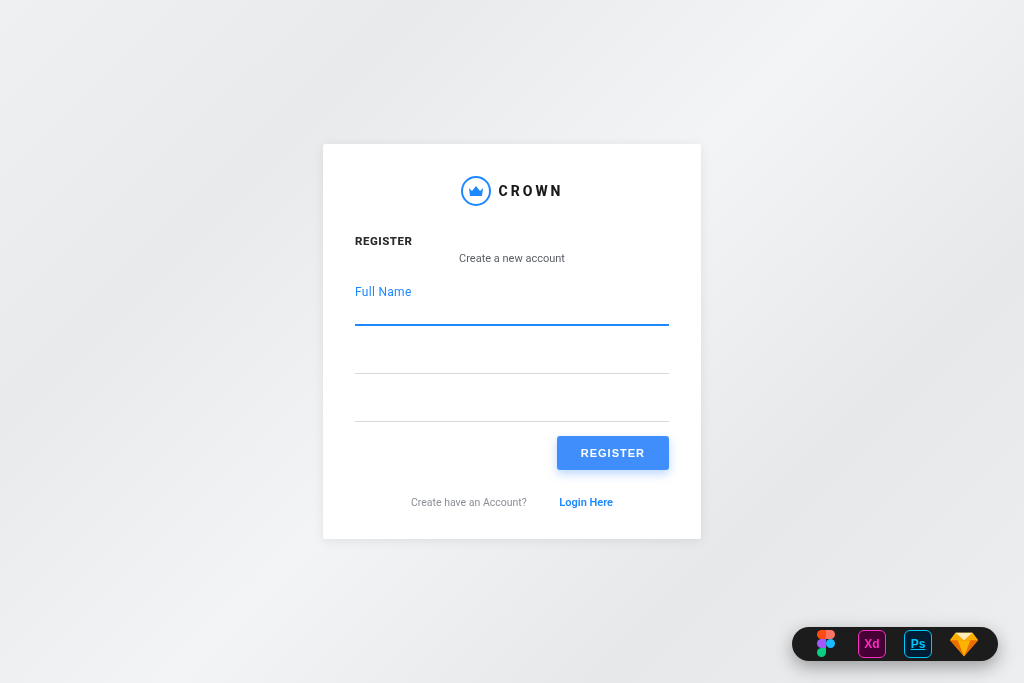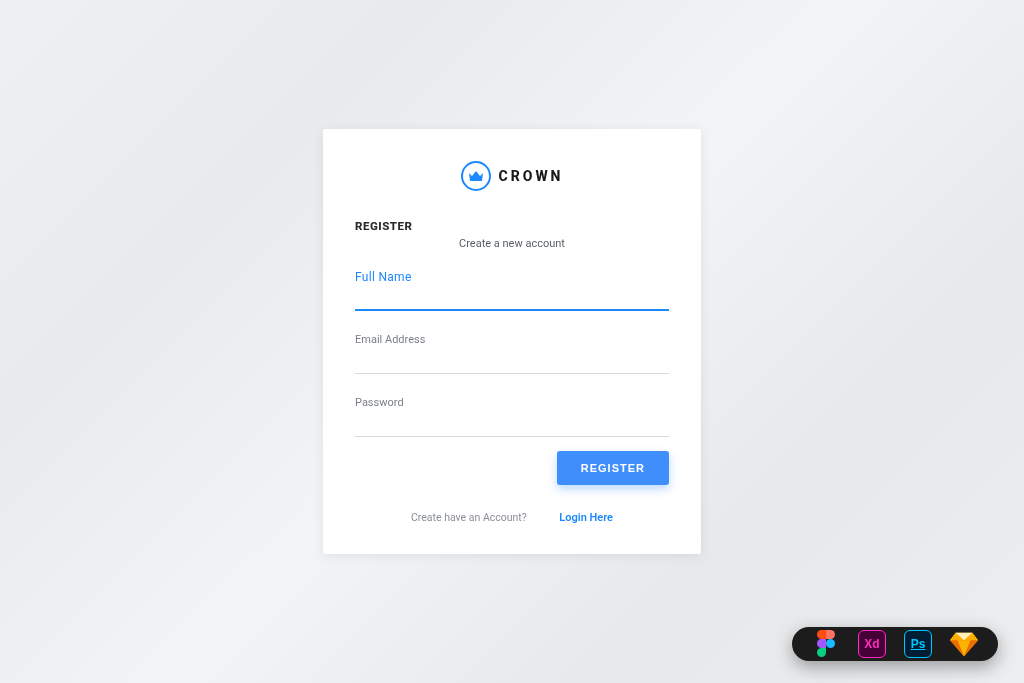--- a/index.html
+++ b/index.html
@@ -211,26 +211,24 @@
 
   <div class="heading">REGISTER</div>
   <div class="subheading">Create a new account</div>
 
   <div class="field focused">
     <label class="field-label">Full Name</label>
     <input class="field-input" type="text" value="" style="">
   </div>
 
   <div class="field">
-    <label class="field-label">Email Address</label>
     <input class="field-input" type="text" value="" style="">
   </div>
 
   <div class="field" style="margin-bottom:14px">
-    <label class="field-label">Password</label>
     <input class="field-input" type="password" value="" style="">
   </div>
 
 
   <div class="btn-row">
     <button class="register-btn">REGISTER</button>
   </div>
 
   <div class="footer-row">
     <span>Create have an Account?</span>

